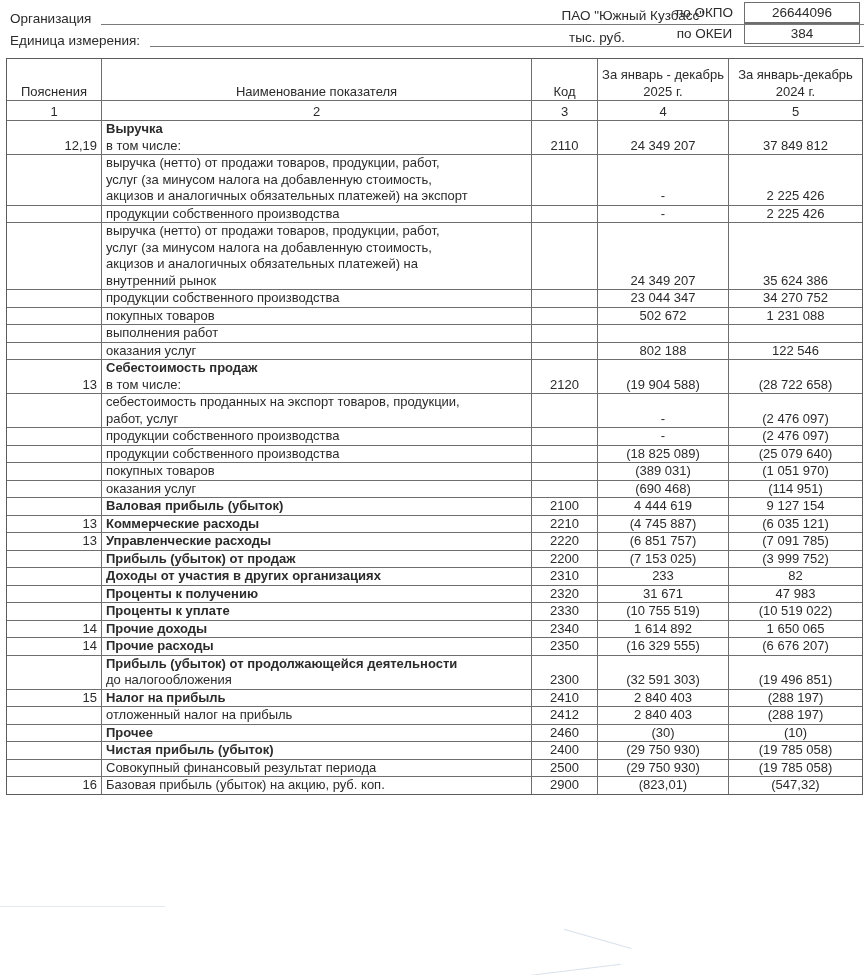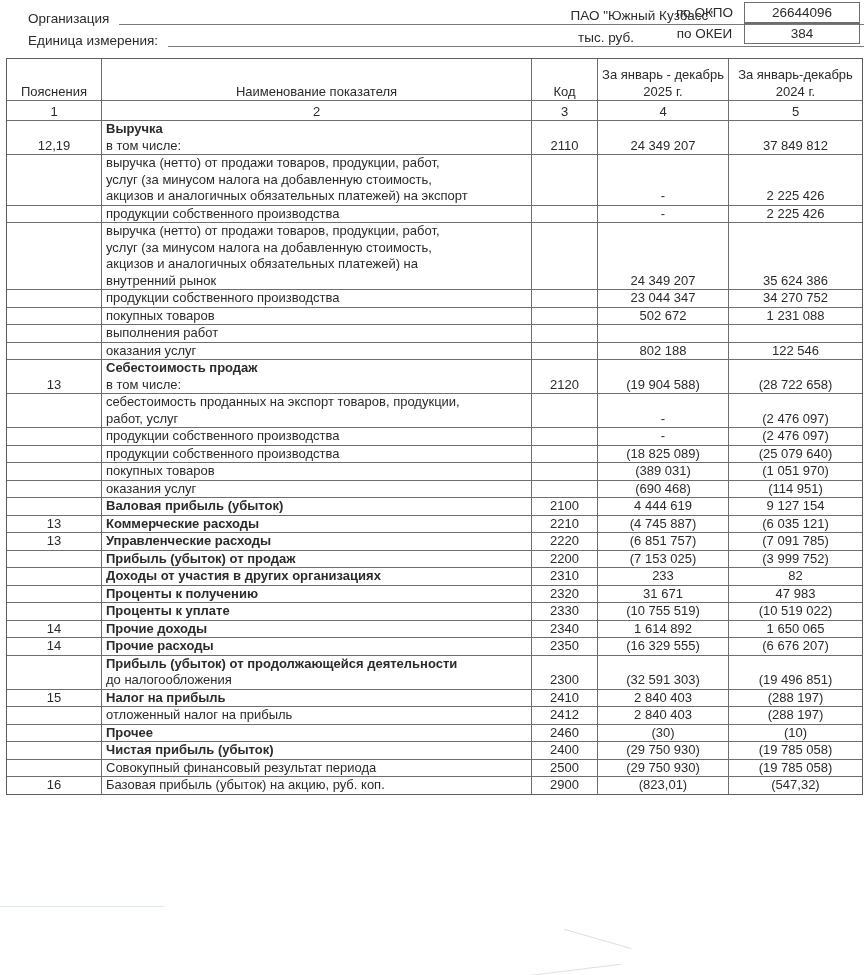--- a/index.html
+++ b/index.html
@@ -21,21 +21,21 @@
   
   .doc-head {
     position: relative;
     height: 52px;
     padding: 4px 0 0 0;
   }
   .head-row {
     display: flex;
     align-items: flex-end;
     height: 22px;
-    padding-left: 28px;
+    padding-left: 10px;
   }
   .head-label {
     font-size: 13.5px;
     white-space: nowrap;
     line-height: 15px;
   }
   .head-rule {
     flex: 1;
     position: relative;
     border-bottom: 1.3px solid #7a7a7a;
@@ -115,21 +115,21 @@
     padding: 2px 3px;
   }
   td.numrow {
     text-align: center;
     vertical-align: middle;
     height: 20px;
     font-size: 13px;
   }
 
   td.note {
-    text-align: center;
+    text-align: right;
     vertical-align: bottom;
     padding-right: 3px;
     font-size: 13px;
   }
   td.name {
     text-align: left;
     vertical-align: bottom;
   }
   td.code, td.val {
     text-align: center;

